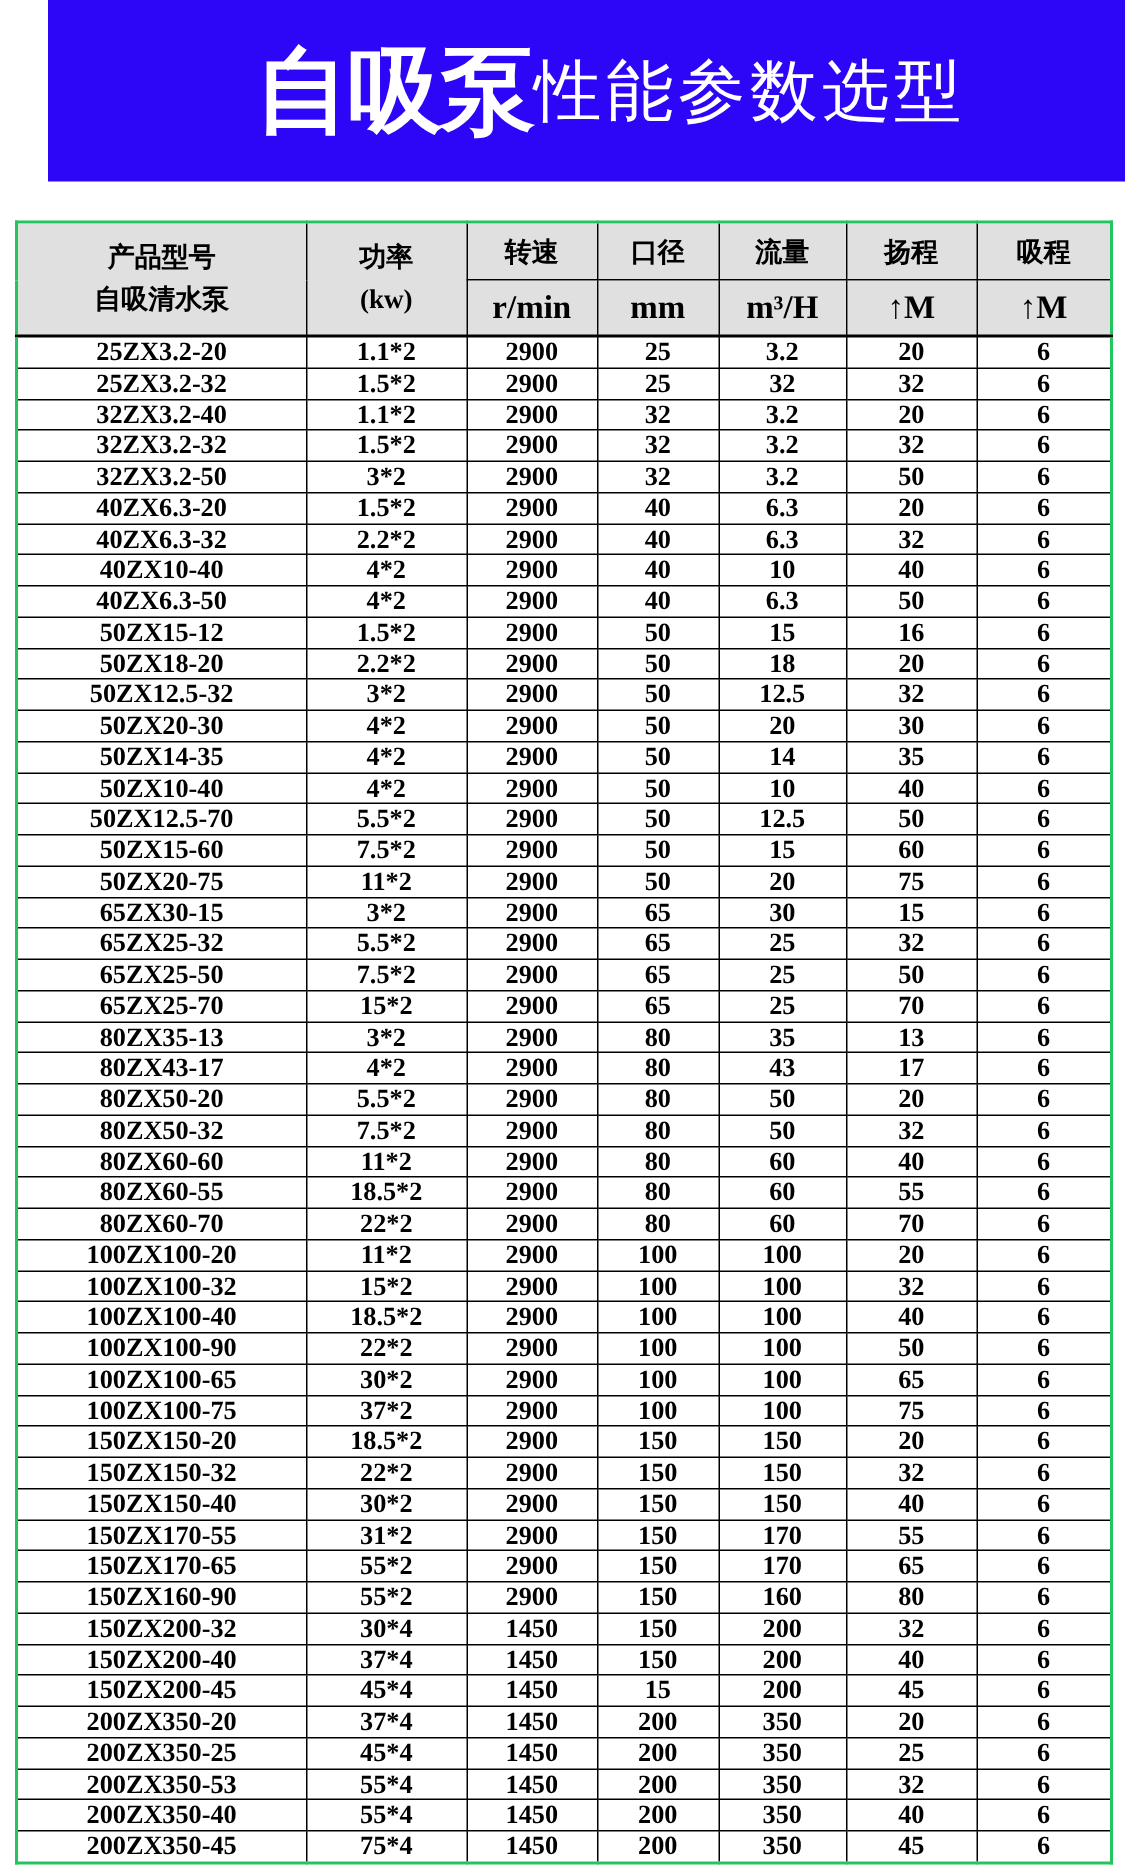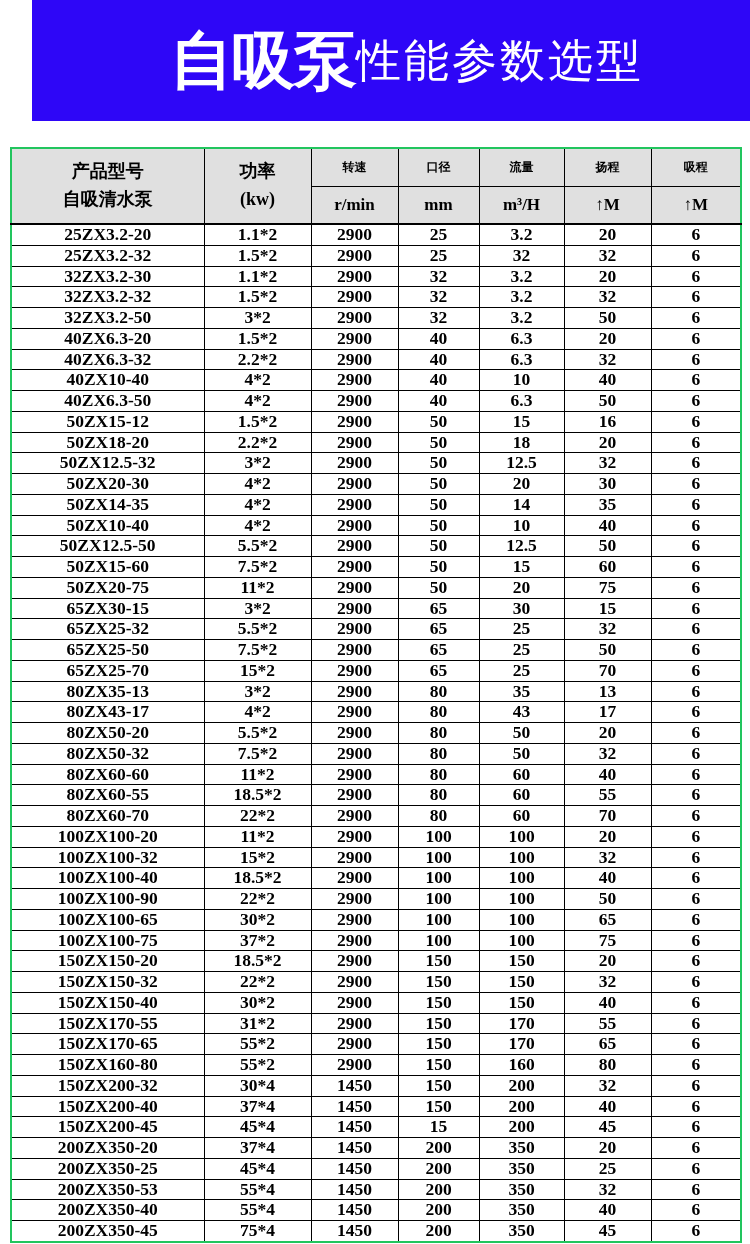--- a/index.html
+++ b/index.html
@@ -63,29 +63,29 @@
   }
   .pump-table thead {
     border-bottom: 2px solid #000000;
   }
   .pump-table thead th {
     background: #e0e0e0;
     font-weight: bold;
     color: #000000;
   }
   .h-main {
-    font-size: 12px;
+    font-size: 18px;
     height: 37px;
   }
   .h-merged {
     font-size: 18px;
     line-height: 1.55;
   }
   .unit-row th {
-    font-size: 17px;
+    font-size: 22px;
     height: 36px;
     font-weight: bold;
   }
   .pump-table tbody td {
     font-size: 17.5px;
     font-weight: bold;
     line-height: 1;
     color: #000000;
     background: #ffffff;
   }
@@ -145,21 +145,21 @@
       <tr>
         <td>25ZX3.2-32</td>
         <td>1.5*2</td>
         <td>2900</td>
         <td>25</td>
         <td>32</td>
         <td>32</td>
         <td>6</td>
       </tr>
       <tr>
-        <td>32ZX3.2-30</td>
+        <td>32ZX3.2-40</td>
         <td>1.1*2</td>
         <td>2900</td>
         <td>32</td>
         <td>3.2</td>
         <td>20</td>
         <td>6</td>
       </tr>
       <tr>
         <td>32ZX3.2-32</td>
         <td>1.5*2</td>
@@ -262,21 +262,21 @@
       <tr>
         <td>50ZX10-40</td>
         <td>4*2</td>
         <td>2900</td>
         <td>50</td>
         <td>10</td>
         <td>40</td>
         <td>6</td>
       </tr>
       <tr>
-        <td>50ZX12.5-50</td>
+        <td>50ZX12.5-70</td>
         <td>5.5*2</td>
         <td>2900</td>
         <td>50</td>
         <td>12.5</td>
         <td>50</td>
         <td>6</td>
       </tr>
       <tr>
         <td>50ZX15-60</td>
         <td>7.5*2</td>
@@ -487,21 +487,21 @@
       <tr>
         <td>150ZX170-65</td>
         <td>55*2</td>
         <td>2900</td>
         <td>150</td>
         <td>170</td>
         <td>65</td>
         <td>6</td>
       </tr>
       <tr>
-        <td>150ZX160-80</td>
+        <td>150ZX160-90</td>
         <td>55*2</td>
         <td>2900</td>
         <td>150</td>
         <td>160</td>
         <td>80</td>
         <td>6</td>
       </tr>
       <tr>
         <td>150ZX200-32</td>
         <td>30*4</td>

